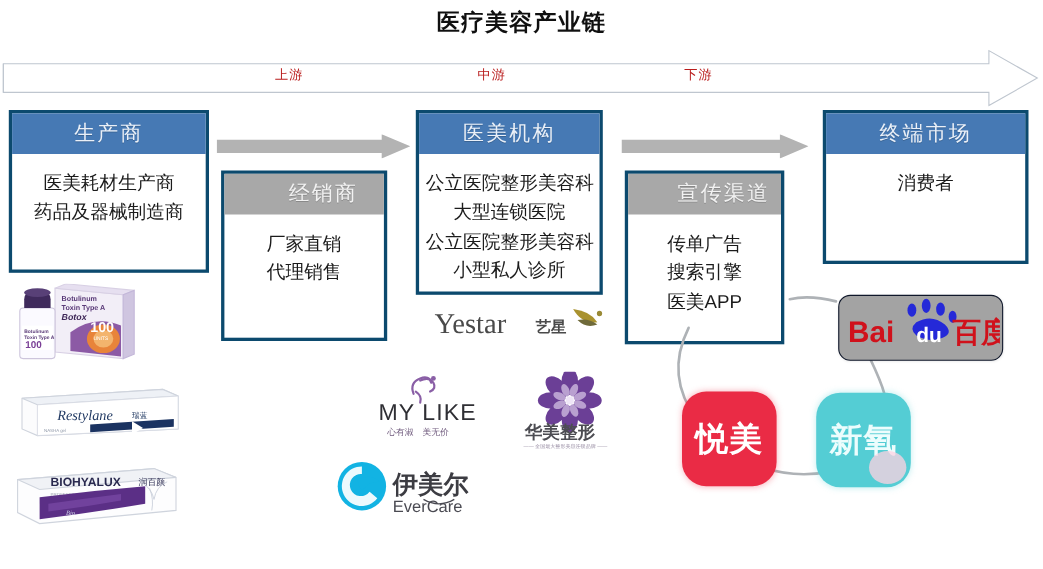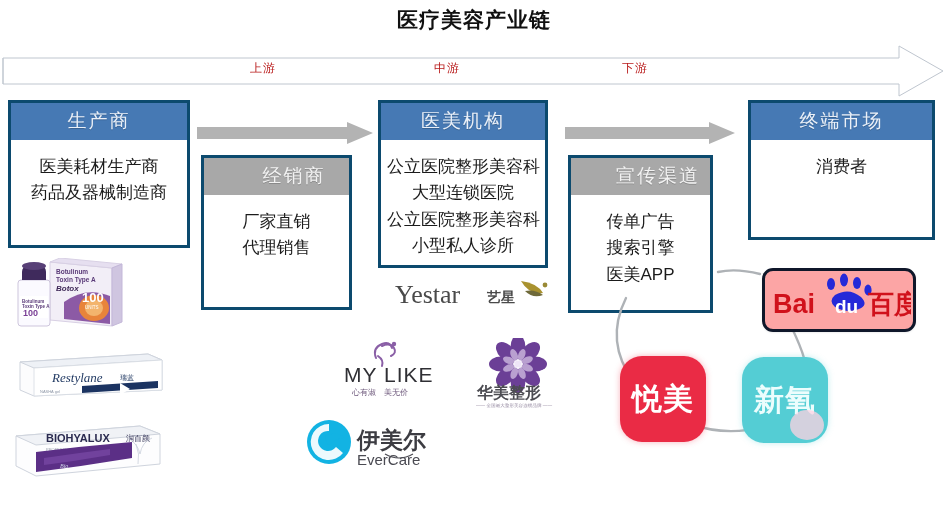--- a/index.html
+++ b/index.html
@@ -71,21 +71,21 @@
   #logo-mylike{left:342px;top:340px;width:110px;height:58px;}
   #logo-huamei{left:470px;top:338px;width:96px;height:72px;}
   #logo-evercare{left:305px;top:418px;width:150px;height:52px;}
 
   .logo-text{font-family:"Liberation Serif","DejaVu Serif",serif;}
 
   
   #net-curve{position:absolute;left:596px;top:262px;width:352px;height:200px;}
   #logo-baidu{
     position:absolute;left:762px;top:268px;width:148px;height:58px;
-    background:#fca5a5;border:3px solid #0f172a;border-radius:11px;
+    background:#a3a3a3;border:1px solid #0f172a;border-radius:11px;
     box-shadow:0 1px 2px rgba(0,0,0,.07);
   }
   #logo-yuemei{
     position:absolute;left:620px;top:356px;width:86px;height:86px;
     background:#ea2b45;border-radius:22px;
     box-shadow:0 0 6px rgba(234,43,69,.35);
   }
   #logo-xinyang{
     position:absolute;left:742px;top:357px;width:86px;height:86px;
     background:#54cdd4;border-radius:22px;

